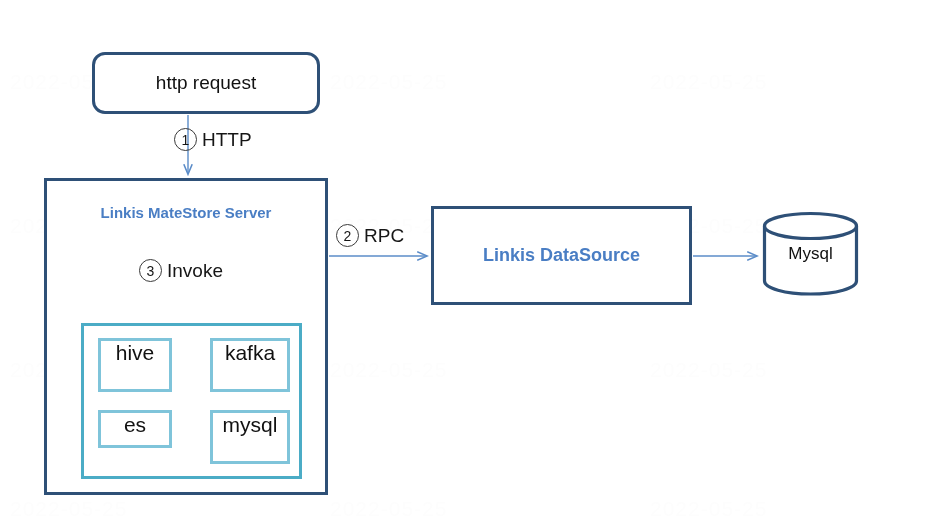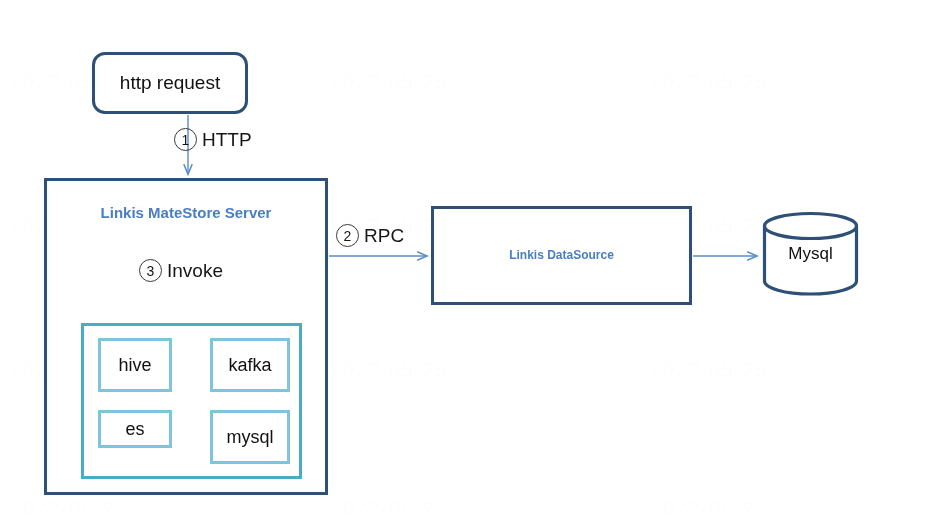--- a/index.html
+++ b/index.html
@@ -51,21 +51,21 @@
     display: flex;
     align-items: center;
     justify-content: center;
     text-align: center;
     z-index: 3;
   }
 
   .http-request {
     left: 92px;
     top: 52px;
-    width: 156px;
+    width: 228px;
     height: 62px;
     border: 3px solid #2e5077;
     border-radius: 13px;
     font-size: 19px;
     color: #111111;
   }
 
   .matestore-box {
     left: 44px;
     top: 178px;
@@ -97,39 +97,39 @@
     background: #ffffff;
     z-index: 3;
   }
 
   .leaf-box {
     position: absolute;
     box-sizing: border-box;
     border: 3px solid #7fc4da;
     background: #ffffff;
     display: flex;
-    align-items: center;
-    justify-content: center;
-    font-size: 18px;
+    align-items: flex-start;
+    justify-content: center;
+    font-size: 21px;
     color: #111111;
     z-index: 4;
   }
   .leaf-hive  { left: 14px;  top: 12px;  width: 74px; height: 54px; }
   .leaf-kafka { left: 126px; top: 12px;  width: 80px; height: 54px; }
   .leaf-es    { left: 14px;  top: 84px;  width: 74px; height: 38px; }
   .leaf-mysql { left: 126px; top: 84px;  width: 80px; height: 54px; }
 
   .datasource-box {
     left: 431px;
     top: 206px;
     width: 261px;
     height: 99px;
     border: 3px solid #2e5077;
     flex-direction: column;
-    font-size: 12px;
+    font-size: 18px;
     font-weight: bold;
     color: #4a7ec4;
     line-height: 1.45;
   }
 
   
   .cylinder {
     position: absolute;
     left: 761px;
     top: 211px;

